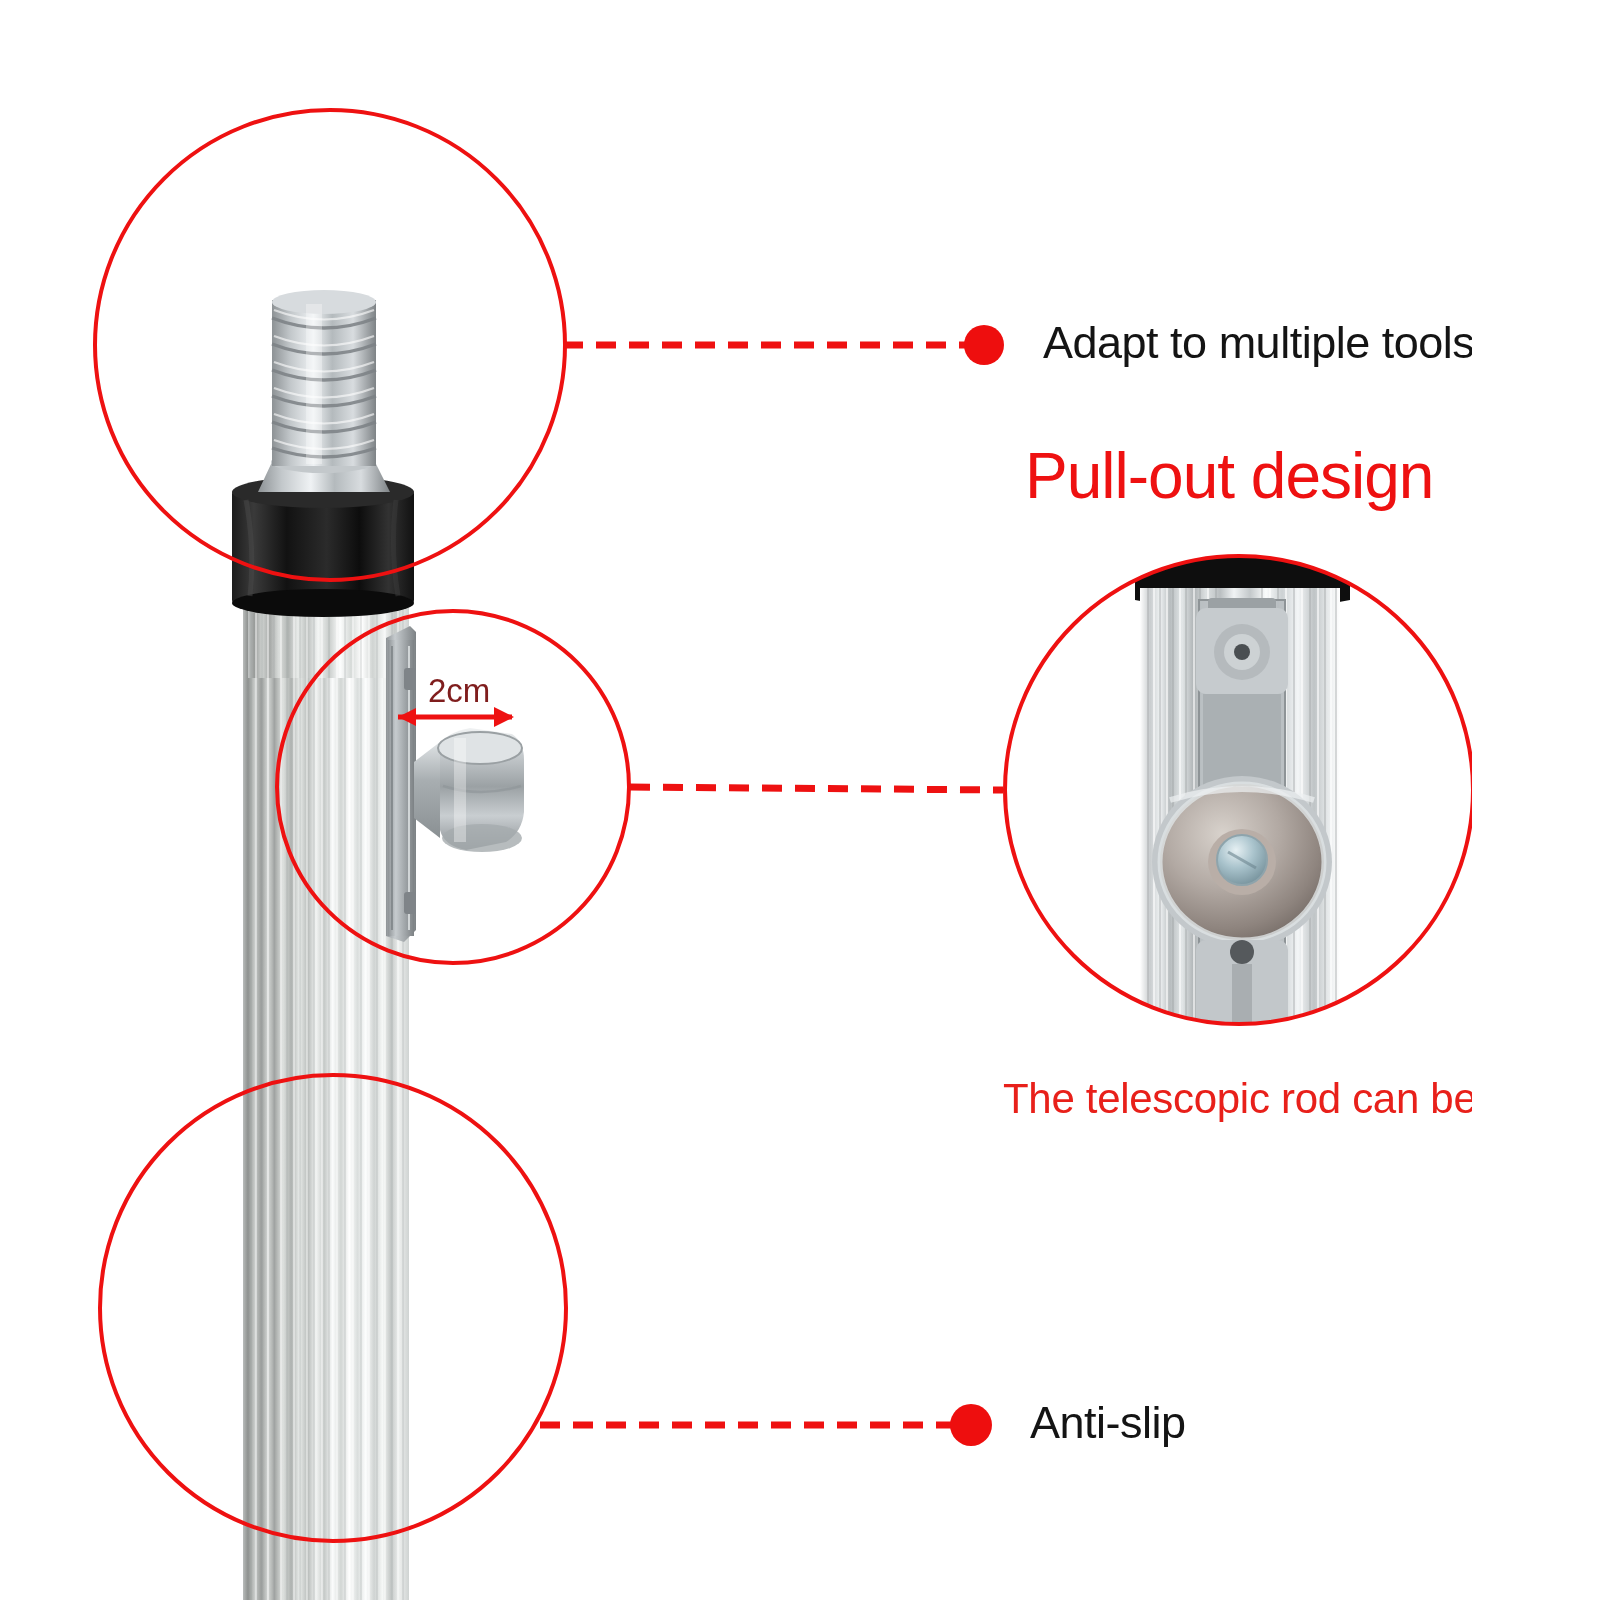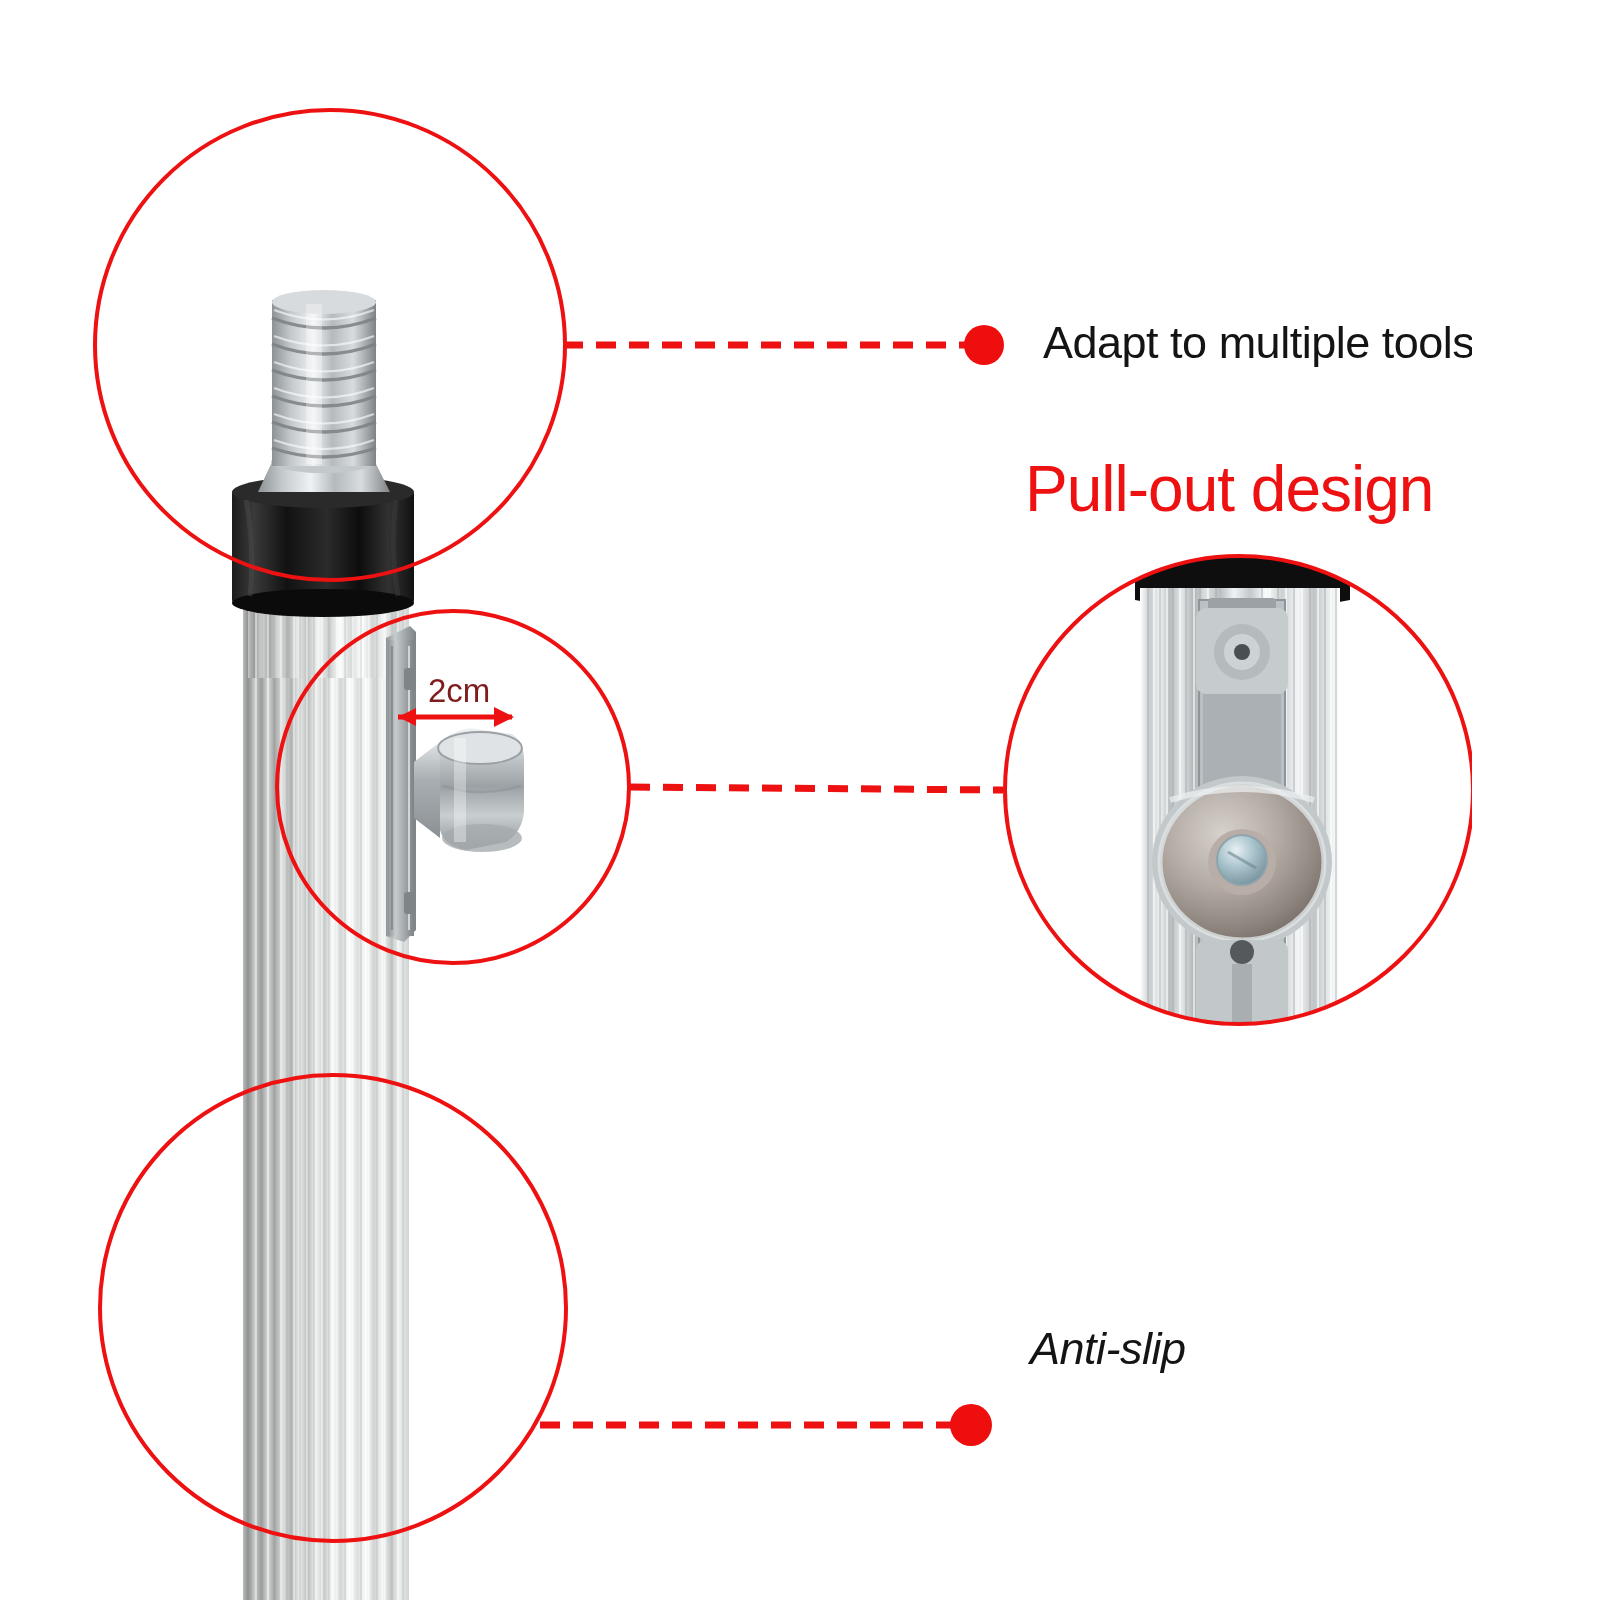--- a/index.html
+++ b/index.html
@@ -361,21 +361,21 @@
 
     <g>
       <line x1="398" y1="717" x2="512" y2="717" stroke="#ee1111" stroke-width="5"></line>
       <path d="M398 717 L416 708 L416 726 Z" fill="#ee1111"></path>
       <path d="M514 717 L494 707 L494 727 Z" fill="#ee1111"></path>
     </g>
   </svg>
 
   <div class="txt label-black" style="left:1043px; top:318px;">Adapt to multiple tools</div>
 
-  <div class="txt headline-red" style="left:1025px; top:454px;">Pull-out design</div>
-
-  <div class="txt caption-red" style="left:1003px; top:1072px; width:472px;"><br></div>
-
-  <div class="txt label-black" style="left:1030px; top:1324px;font-style:italic;">Anti-slip</div>
+  <div class="txt headline-red" style="left:1025px; top:441px;">Pull-out design</div>
+
+  <div class="txt caption-red" style="left:1003px; top:1072px; width:472px;"><span>The telescopic rod can be</span><br></div>
+
+  <div class="txt label-black" style="left:1030px; top:1398px;">Anti-slip</div>
 
   <div class="txt dim-red" style="left:428px; top:673px;">2cm</div>
 
 </div>
 
 </body></html>

